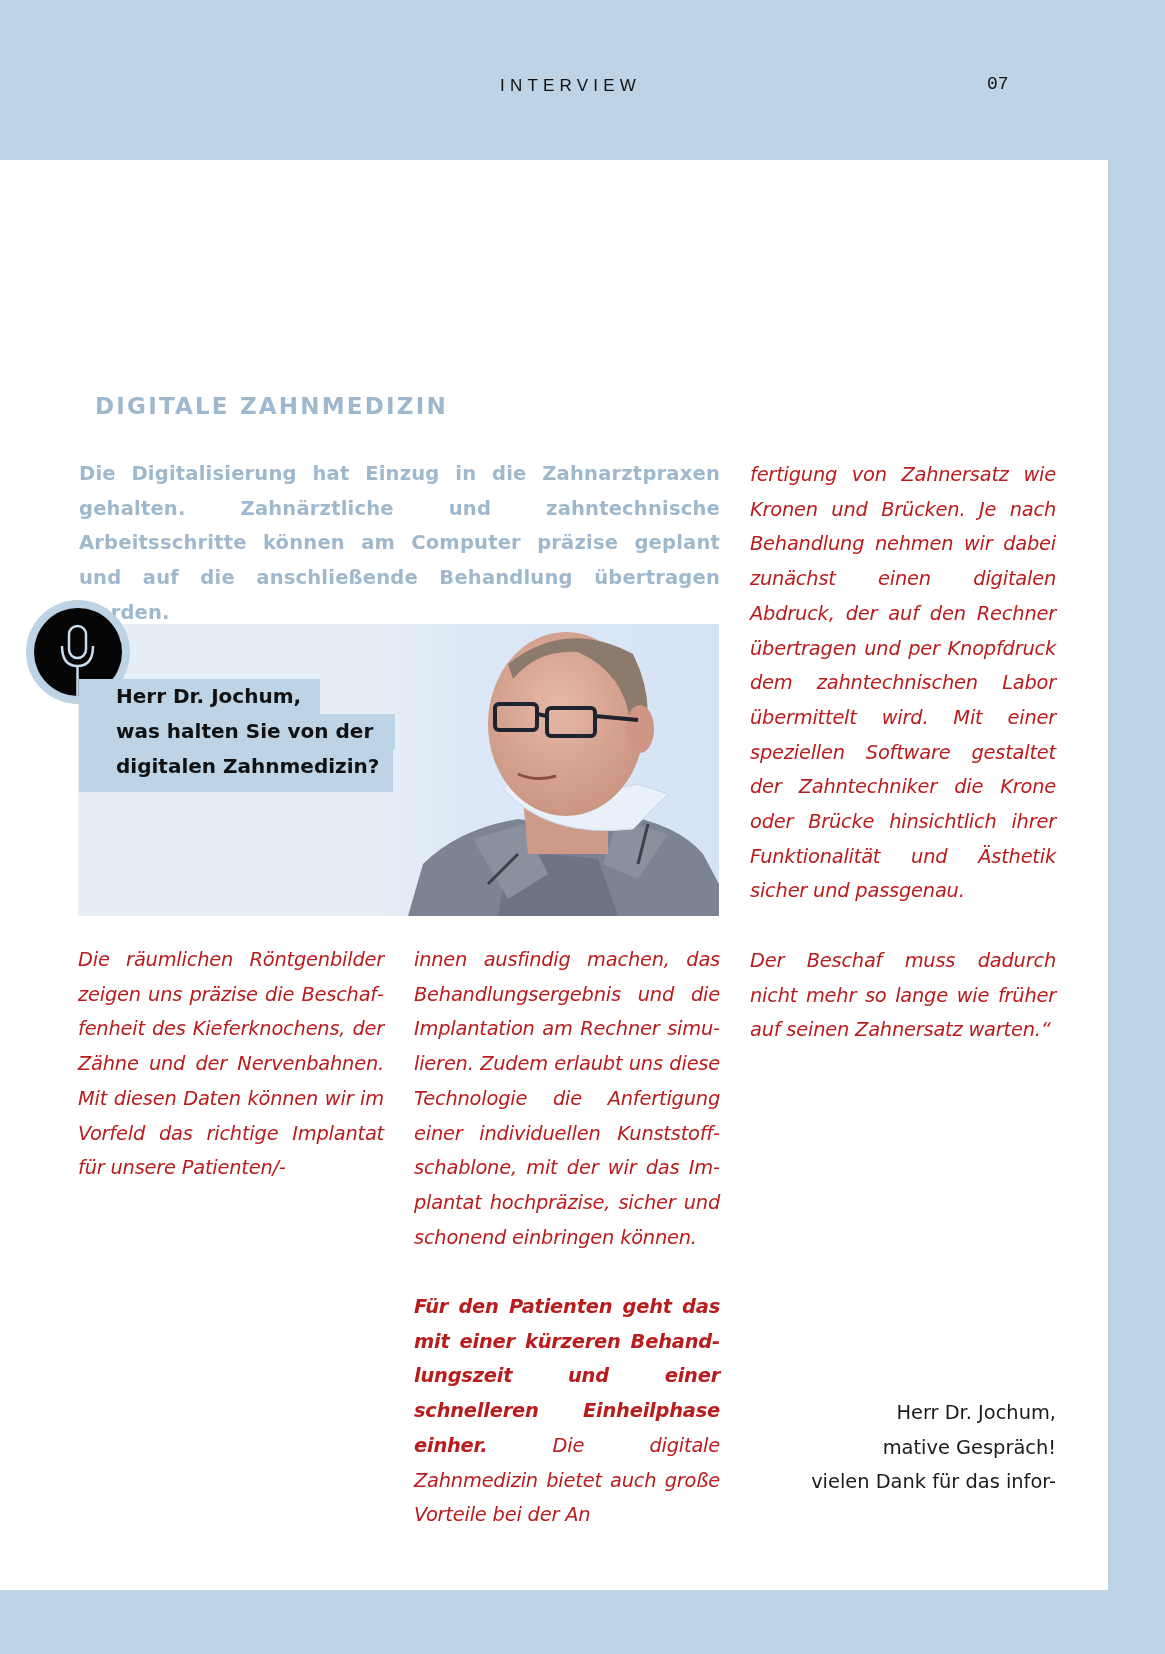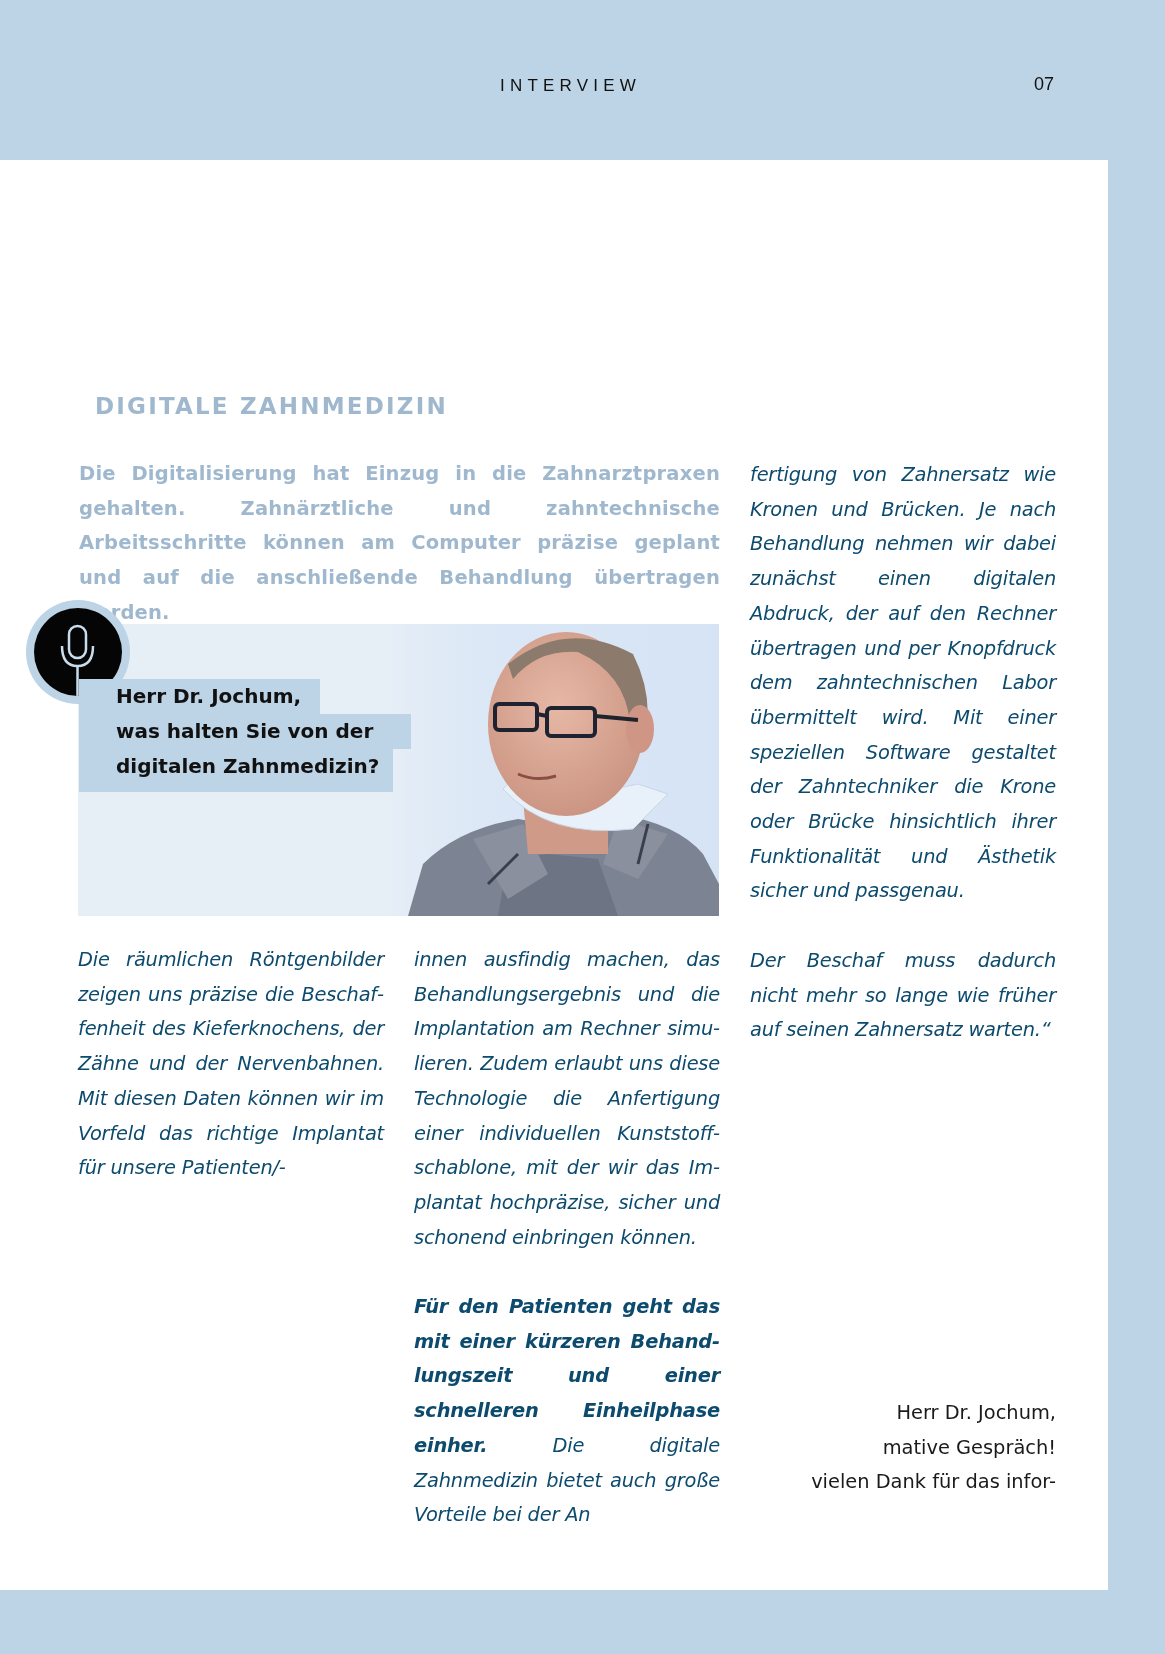--- a/index.html
+++ b/index.html
@@ -5,22 +5,22 @@
   * { margin: 0; padding: 0; box-sizing: border-box; }
   html, body { width: 1165px; height: 1654px; background: #bdd3e6; overflow: hidden; }
   body { position: relative; font-family: "DejaVu Sans", sans-serif; color: #1a1a1a; }
 
   .header-label {
     position: absolute; top: 76px; left: 500px;
     font-family: "Liberation Sans", sans-serif; font-size: 17px; letter-spacing: 5.2px;
     color: #111; font-weight: 500;
   }
   .page-number {
-    position: absolute; top: 74px; left: 1034px;
-    font-family: Liberation Sans, sans-serif; font-size: 18px; color: #111;
+    position: absolute; top: 74px; left: 987px;
+    font-family: Liberation Mono, monospace; font-size: 18px; color: #111;
   }
 
   .panel { position: absolute; left: 0; top: 160px; width: 1108px; height: 1430px; background: #ffffff; }
 
   .section-title {
     position: absolute; left: 79px; top: 393px;
     font-family: "DejaVu Sans", sans-serif; font-weight: bold; font-size: 23px;
     letter-spacing: 2.2px; color: #9fb8ce; margin-left: 16px;
   }
   .lead {
@@ -49,21 +49,21 @@
   .q-line {
     display: block; background: #bdd3e6; color: #111; font-weight: bold;
     font-family: "DejaVu Sans", sans-serif; font-size: 20px; line-height: 35px;
     padding-left: 37px; padding-right: 14px; width: max-content; white-space: nowrap;
   }
   .q-line.last { padding-bottom: 8px; }
 
   .col {
     position: absolute; width: 306px;
     font-family: "DejaVu Sans", sans-serif; font-style: italic; font-size: 19.4px; line-height: 34.7px;
-    text-align: justify; color: #0c4a6e; hyphens: manual; letter-spacing: -0.2px;
+    text-align: justify; color: #b91c1c; hyphens: manual; letter-spacing: -0.2px;
   }
   .col p { margin-bottom: 34.7px; }
   .col p:last-child { margin-bottom: 0; }
   .col .strong { font-weight: bold; }
 
   .col1 { left: 78px; top: 943px; }
   .col2 { left: 414px; top: 943px; }
   .col3 { left: 750px; top: 458px; }
 
   .closing {
@@ -129,21 +129,21 @@
     <svg width="88" height="88" viewBox="0 0 88 88">
       <rect x="35" y="18" width="17" height="32" rx="8.5" fill="none" stroke="#c9dcec" stroke-width="2.5"></rect>
       <path d="M28 38 Q28 58 43.5 58 Q59 58 59 38" fill="none" stroke="#c9dcec" stroke-width="2.5"></path>
       <line x1="43.5" y1="58" x2="43.5" y2="88" stroke="#c9dcec" stroke-width="2.5"></line>
     </svg>
   </div>
 </div>
 
 <div class="question">
   <span class="q-line" style="padding-right:19px">Herr Dr. Jochum,</span>
-  <span class="q-line" style="padding-right:38px">was halten Sie von der</span>
+  <span class="q-line" style="padding-right:22px">was halten Sie von der</span>
   <span class="q-line last" style="padding-right:14px">digitalen Zahnmedizin?</span>
 </div>
 
 <div class="col col1">
   <p>Die räumlichen Röntgenbilder zeigen uns präzise die Beschaf­fenheit des Kieferknochens, der Zähne und der Nervenbahnen. Mit diesen Daten können wir im Vorfeld das richtige Im­plantat für unsere Patienten/-</p>
 </div>
 
 <div class="col col2">
   <p>innen ausfindig machen, das Behandlungsergebnis und die Implantation am Rechner simu­lieren. Zudem erlaubt uns diese Technologie die Anfertigung einer individuellen Kunststoff­schablone, mit der wir das Im­plantat hochpräzise, sicher und schonend einbringen können.</p>
   <p><span class="strong">Für den Patienten geht das mit einer kürzeren Behand­lungszeit und einer schnelle­ren Einheilphase einher.</span><span> Die digitale Zahnmedizin bietet auch große Vorteile bei der An­</span></p>

